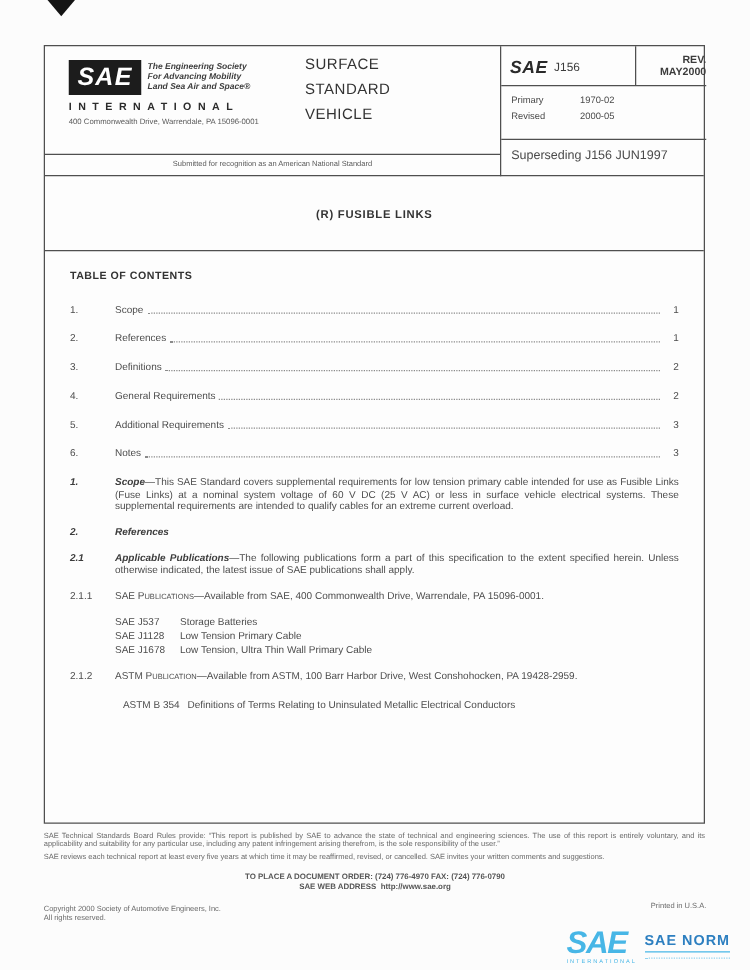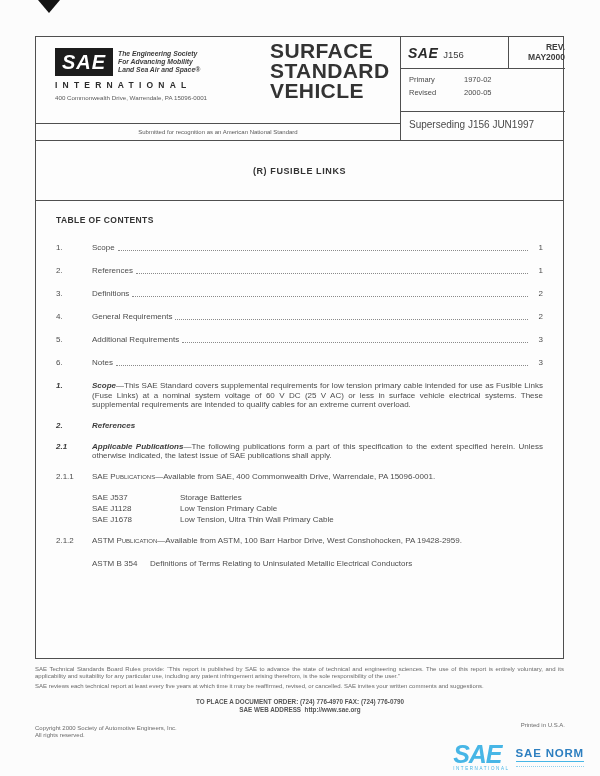--- a/index.html
+++ b/index.html
@@ -22,21 +22,21 @@
   .header { position:absolute; top:0; left:0; width:100%; height:104px; border-bottom:1.5px solid #4f4f4f; }
   .header-main { position:absolute; left:0; top:0; width:364px; height:104px; }
   .logo-row { position:absolute; left:19px; top:11px; display:flex; }
   .sae-box {
     width:58px; height:28px; background:#1c1c1c; color:#fff; font-style:italic; font-weight:bold;
     font-size:20px; display:flex; align-items:center; justify-content:center; letter-spacing:1px;
   }
   .society { margin-left:5px; font-size:6.8px; font-weight:bold; font-style:italic; line-height:8px; padding-top:2px; color:#3c3c3c; }
   .intl { position:absolute; left:19px; top:43px; font-size:8.5px; font-weight:bold; letter-spacing:5.2px; color:#2c2c2c; white-space:nowrap; }
   .addr { position:absolute; left:19px; top:57px; font-size:6.2px; color:#5a5a5a; white-space:nowrap; }
-  .doc-type { position:absolute; left:234px; top:4px; font-size:21px; font-weight:bold; color:#333; line-height:20px; letter-spacing:0.4px; }
+  .doc-type { position:absolute; left:208px; top:4px; font-size:12px; font-weight:normal; color:#333; line-height:20px; letter-spacing:0.4px; }
   .hm-sub {
     position:absolute; bottom:0; left:0; width:100%; height:18px; border-top:1px solid #4f4f4f;
     font-size:6px; line-height:17px; text-align:center; color:#5a5a5a;
   }
   .header-right { position:absolute; left:364px; top:0; width:165px; height:104px; border-left:1.5px solid #4f4f4f; }
   .hr1 { height:32px; border-bottom:1px solid #4f4f4f; display:flex; }
   .hr1-code { flex:1; display:flex; align-items:center; padding-left:7px; gap:5px; }
   .sae-mini { font-weight:bold; font-style:italic; font-size:14px; color:#2a2a2a; letter-spacing:0.5px; }
   .code-num { font-size:9.5px; color:#3c3c3c; padding-top:3px; }
   .hr1-rev { width:57px; border-left:1px solid #4f4f4f; text-align:right; font-size:8.5px; font-weight:bold; color:#3c3c3c; padding-top:5px; line-height:10px; }
@@ -58,24 +58,24 @@
   .toc-label { padding-right:3px; white-space:nowrap; }
   .toc-dots { flex:1; border-bottom:1.5px dotted #8a8a8a; margin:0 3px 1.5px 0; }
   .toc-page { width:12px; text-align:right; flex-shrink:0; }
   .body-text { margin-top:12px; }
   .para { display:flex; margin-bottom:11px; }
   .para-num { width:36px; flex-shrink:0; }
   .bi { font-weight:bold; font-style:italic; color:#3c3c3c; }
   .para-body { flex:1; text-align:justify; }
   .sc { font-variant:small-caps; }
   .pub-list { margin:0 0 11px 36px; }
-  .pub-row { display:flex; line-height:11px;gap:36px; }
+  .pub-row { display:flex; line-height:11px; }
   .pub-code { width:52px; flex-shrink:0; }
   .astm-row { display:flex; margin:13px 0 0 36px; }
-  .astm-code { width:58px; flex-shrink:0; }
+  .astm-code { width:58px; flex-shrink:0;text-align:center; }
   
   .footer-disclaimer { position:absolute; left:35px; top:666px; width:529px; font-size:6px; line-height:7.2px; color:#6a6a6a; text-align:justify; }
   .footer-disclaimer p + p { margin-top:3px; }
   .footer-order { position:absolute; left:0; top:698px; width:100%; text-align:center; font-size:6.3px; font-weight:bold; color:#555; line-height:8.2px; }
   .footer-copyright { position:absolute; left:35px; top:725px; font-size:6px; line-height:7.2px; color:#6a6a6a; }
   .footer-printed { position:absolute; right:35px; top:722px; font-size:6px; color:#6a6a6a; }
   
   .stamp { position:absolute; right:16px; bottom:5px; display:flex; align-items:flex-start; gap:6px; }
   .stamp-sae { color:#47b6e6; font-size:25px; font-weight:bold; font-style:italic; line-height:21px; letter-spacing:-1px; }
   .stamp-intl { font-size:4.5px; color:#47b6e6; letter-spacing:1.6px; margin-top:1px; text-align:center; }

